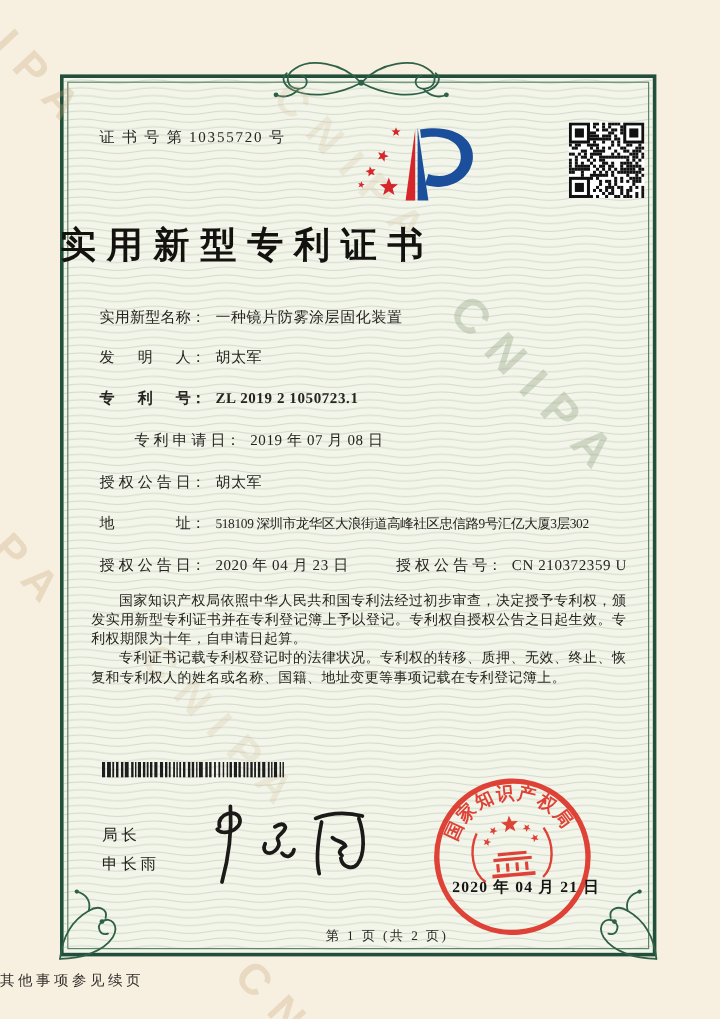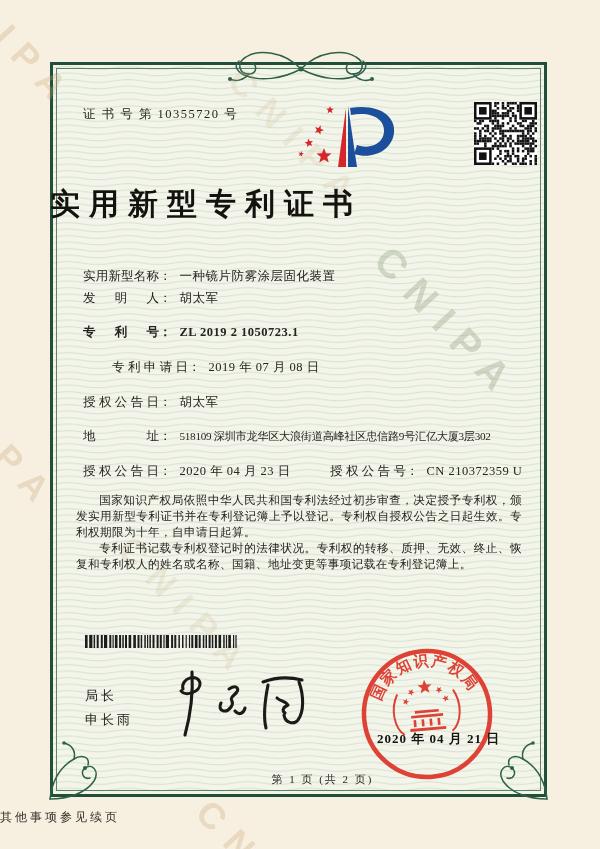--- a/index.html
+++ b/index.html
@@ -397,21 +397,21 @@
       <rect x="45.36" y="0" width="17.64" height="17.64" fill="#111"></rect>
       <rect x="47.88" y="2.52" width="12.6" height="12.6" fill="#fff"></rect>
       <rect x="50.4" y="5.04" width="7.5600000000000005" height="7.5600000000000005" fill="#111"></rect>
       <rect x="0" y="45.36" width="17.64" height="17.64" fill="#111"></rect>
       <rect x="2.52" y="47.88" width="12.6" height="12.6" fill="#fff"></rect>
       <rect x="5.04" y="50.4" width="7.5600000000000005" height="7.5600000000000005" fill="#111"></rect>
     </svg>
 
   <div class="title">实用新型专利证书</div>
 
-  <div class="frow" style="top:194px;margin-top:12px;">
+  <div class="frow" style="top:194px;">
     <span class="flabel">实用新型名称</span><span class="fcolon">：</span><span class="fvalue">一种镜片防雾涂层固化装置</span>
   </div>
   <div class="frow" style="top:228px;">
     <span class="flabel">发明人</span><span class="fcolon">：</span><span class="fvalue">胡太军</span>
   </div>
   <div class="frow" style="top:262px;font-weight:bold;">
     <span class="flabel">专利号</span><span class="fcolon">：</span><span class="fvalue">ZL 2019 2 1050723.1</span>
   </div>
   <div class="frow" style="top:297px;margin-left:29px;">
     <span class="flabel">专利申请日</span><span class="fcolon">：</span><span class="fvalue">2019 年 07 月 08 日</span>

